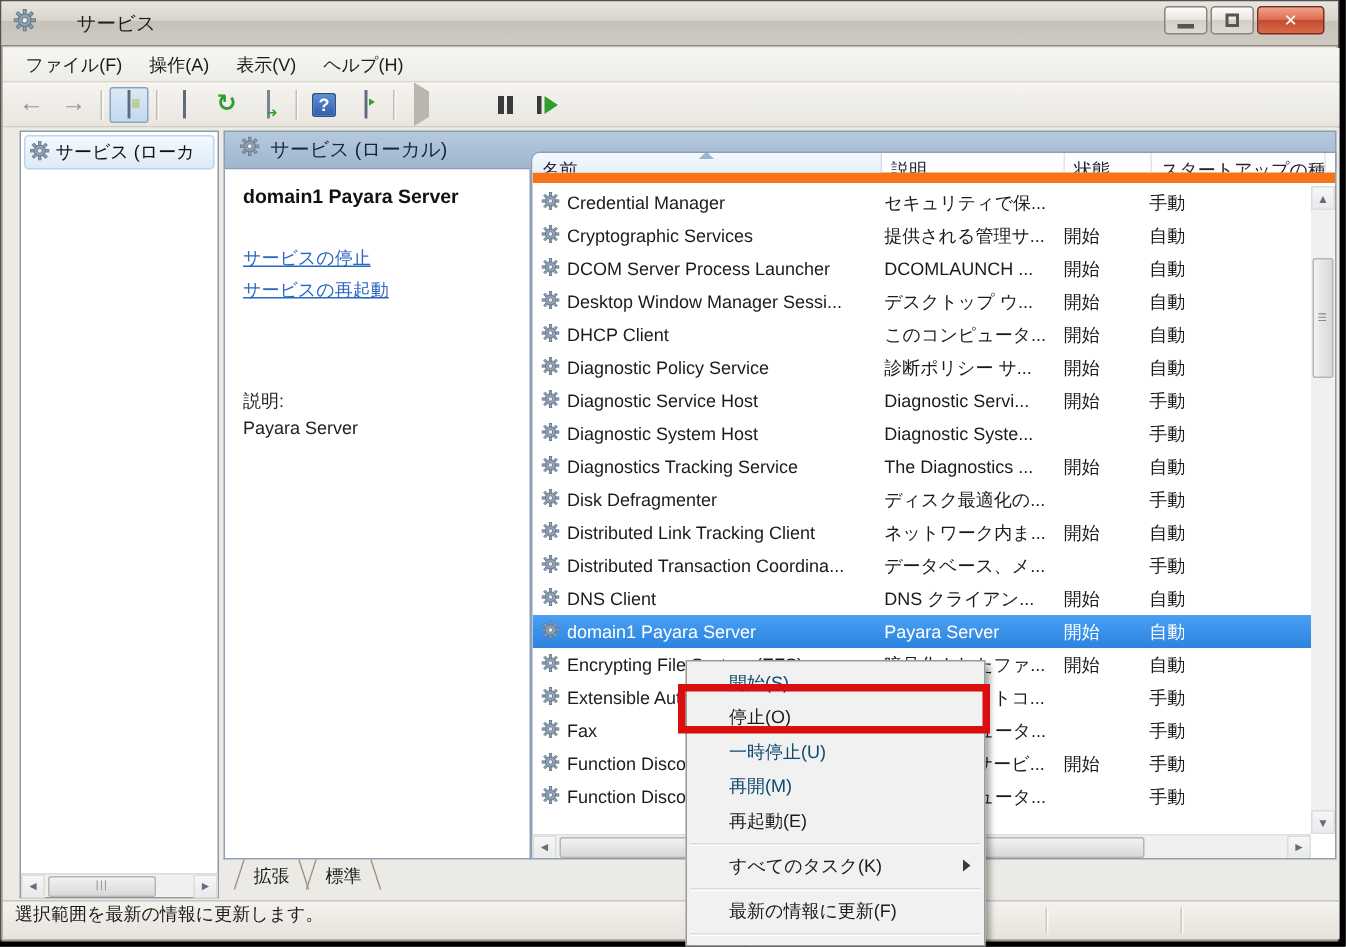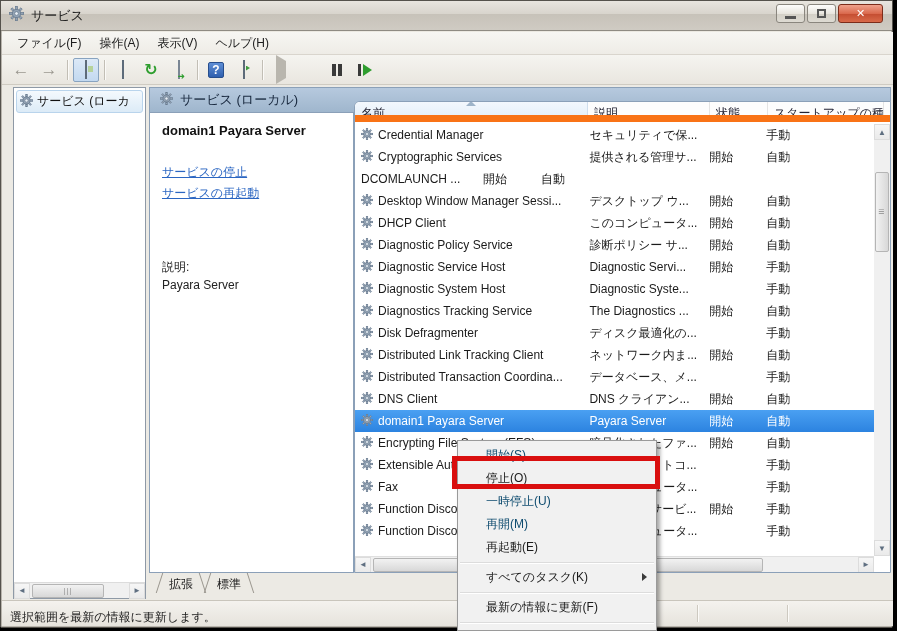--- a/index.html
+++ b/index.html
@@ -6,21 +6,21 @@
   html,body { width:897px; height:631px; background:#000; overflow:hidden;
     font-family:"Liberation Sans","DejaVu Sans",sans-serif; }
   #screen { position:relative; width:897px; height:631px; background:#000; }
 
   
   #window { position:absolute; left:0; top:0; width:893px; height:628px;
     background:#ece9e2; border:1px solid #55524c; border-radius:0 0 2px 2px;
     box-shadow:inset 0 0 0 1px #b8b4ac; }
   .titlebar { position:absolute; left:0; top:0; width:100%; height:30px;
     background:linear-gradient(#e8e5df 0%, #d8d4cc 45%, #c7c2b9 46%, #cfcbc3 100%);
-    border-bottom:1px solid #8f8b83; display:flex; align-items:center; padding:0 8px; }
+    border-bottom:1px solid #8f8b83; display:flex; align-items:center; padding:0 8px;gap:20px; }
   .titlebar .title { font-size:13px; color:#1c1c1c; margin-left:7px; }
   .winbtns { position:absolute; top:3px; right:9px; display:flex; }
   .winbtn { width:29px; height:19px; border:1px solid #8a867e; border-radius:3px;
     margin-left:2px; background:linear-gradient(#fdfdfc,#e8e5de 50%,#d3cfc6 51%,#dedbd3);
     display:flex; align-items:center; justify-content:center; font-size:10px; color:#444; }
   .winbtn.close { width:45px; background:linear-gradient(#f0a28c,#da6a4e 50%,#c34c30 51%,#d96a4a);
     border-color:#7c2c1a; color:#fff; font-weight:bold; font-size:11px; }
   .glyph-min { width:11px; height:3px; background:#555; margin-top:8px; }
   .glyph-rest { width:9px; height:9px; border:2px solid #555; }
 
@@ -110,21 +110,21 @@
 
   .tabsrow { position:absolute; left:0; bottom:0; right:2px; height:28px; display:flex;
     align-items:flex-start; padding-left:8px; }
   .tab { font-size:12px; color:#1b1b1b; padding:3px 12px 4px; position:relative; }
   .tab:before, .tab:after { content:""; position:absolute; top:0; bottom:4px; width:1px; background:#9a968e; }
   .tab:before { left:2px; transform:skewX(-18deg); }
   .tab:after { right:2px; transform:skewX(18deg); }
 
   .statusbar { position:absolute; left:1px; bottom:1px; width:891px; height:26px;
     background:linear-gradient(#f4f2ee,#e6e3dc); border-top:1px solid #c9c5bc;
-    display:flex; align-items:flex-end; padding-left:8px; font-size:12px; color:#1b1b1b; }
+    display:flex; align-items:flex-start; padding-left:8px; font-size:12px; color:#1b1b1b; }
   .statusbar .notch { position:absolute; top:4px; bottom:4px; width:1px; background:#cdc9c0; box-shadow:1px 0 0 #fbfaf8; }
 
   
   #ctxmenu { position:absolute; left:457px; top:440px; width:200px; height:191px;
     background:#f1f1f1; border:1px solid #9a9a9a; box-shadow:3px 3px 4px rgba(0,0,0,.35);
     padding-top:3px; z-index:60; }
   .citem { height:23px; line-height:23px; font-size:12px; color:#1b1b1b; padding-left:28px;
     position:relative; white-space:nowrap; }
   .citem.disabled { color:#0c4a6e; }
   .citem .subarrow { position:absolute; right:9px; top:7px; width:0; height:0;
@@ -347,20 +347,39 @@
   </g>
   <circle cx="8" cy="8" r="2" fill="#e8eef4" stroke="#6a7c90" stroke-width="0.8"></circle>
                   </svg>
                   <span>Cryptographic Services</span>
                 </div>
                 <div class="cell" style="width:122px">提供される管理サ...</div>
                 <div class="cell" style="width:58px">開始</div>
                 <div class="cell" style="width:116px">自動</div>
               </div>
               <div class="row">
+                <div class="cell c-name" style="width:233px">
+                  <svg width="12" height="12" viewBox="0 0 16 16">
+  <g fill="#93a3b4" stroke="#6a7c90" stroke-width="0.8">
+    <circle cx="8" cy="8" r="4.6"></circle>
+    <g>
+                        <rect x="7" y="0.4" width="2" height="3.2" transform="rotate(0 8 8)"></rect>
+                        <rect x="7" y="0.4" width="2" height="3.2" transform="rotate(45 8 8)"></rect>
+                        <rect x="7" y="0.4" width="2" height="3.2" transform="rotate(90 8 8)"></rect>
+                        <rect x="7" y="0.4" width="2" height="3.2" transform="rotate(135 8 8)"></rect>
+                        <rect x="7" y="0.4" width="2" height="3.2" transform="rotate(180 8 8)"></rect>
+                        <rect x="7" y="0.4" width="2" height="3.2" transform="rotate(225 8 8)"></rect>
+                        <rect x="7" y="0.4" width="2" height="3.2" transform="rotate(270 8 8)"></rect>
+                        <rect x="7" y="0.4" width="2" height="3.2" transform="rotate(315 8 8)"></rect>
+                      </g>
+  </g>
+  <circle cx="8" cy="8" r="2" fill="#e8eef4" stroke="#6a7c90" stroke-width="0.8"></circle>
+                  </svg>
+                  <span>DCOM Server Process Launcher</span>
+                </div>
                 <div class="cell" style="width:122px">DCOMLAUNCH ...</div>
                 <div class="cell" style="width:58px">開始</div>
                 <div class="cell" style="width:116px">自動</div>
               </div>
               <div class="row">
                 <div class="cell c-name" style="width:233px">
                   <svg width="12" height="12" viewBox="0 0 16 16">
   <g fill="#93a3b4" stroke="#6a7c90" stroke-width="0.8">
     <circle cx="8" cy="8" r="4.6"></circle>
     <g>

